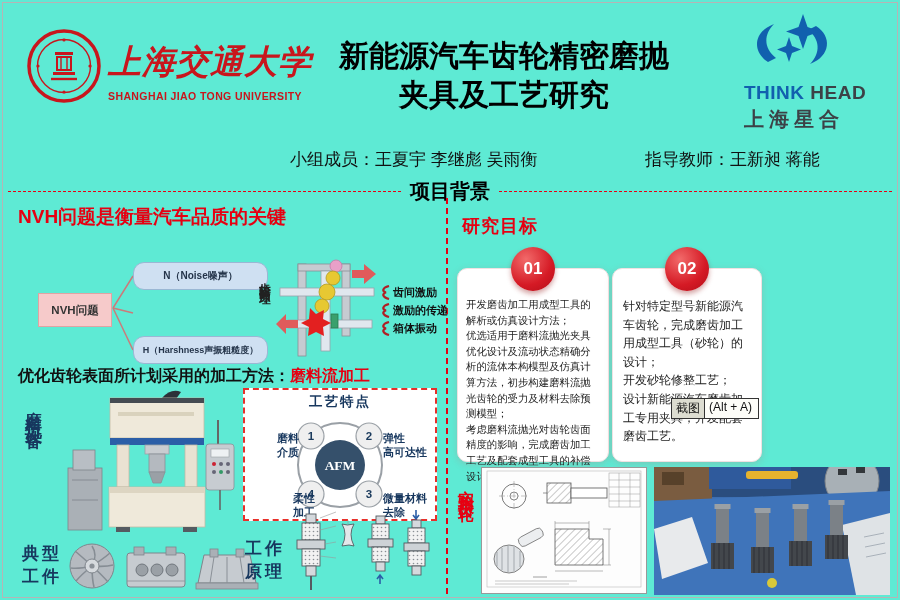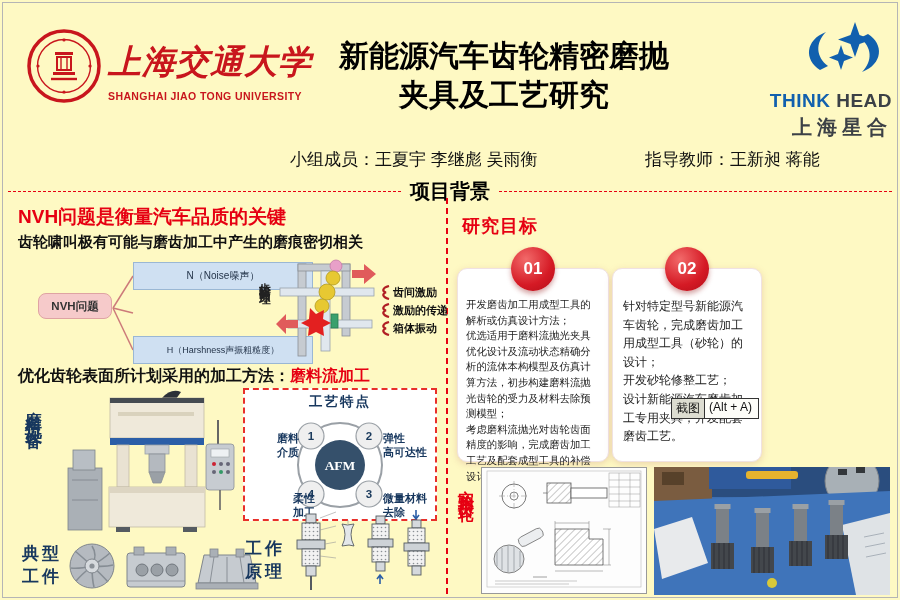--- a/index.html
+++ b/index.html
@@ -1,27 +1,27 @@
 <!DOCTYPE html>
 <html><head>
 <meta charset="utf-8">
 <style>
   * { margin:0; padding:0; box-sizing:border-box; }
   html,body { background:#fff; }
   body { font-family:"Liberation Sans","DejaVu Sans",sans-serif; }
-  .page { position:relative; width:900px; height:600px; background:#fef9c3; overflow:hidden; }
+  .page { position:relative; width:900px; height:600px; background:#5eead4; overflow:hidden; }
   .frame { position:absolute; inset:2px; border:1px solid #b5b5b5; pointer-events:none; }
 
   
   .sjtu-logo { position:absolute; left:26px; top:28px; width:76px; height:76px; }
   .sjtu-text { position:absolute; left:108px; top:40px; width:210px; }
   .sjtu-cn { font-family:"Liberation Serif","DejaVu Serif",serif; font-style:italic; font-weight:bold; font-size:33px; color:#c8161d; letter-spacing:1px; white-space:nowrap; }
   .sjtu-en { margin-top:5px; font-size:10.5px; font-weight:bold; color:#c8161d; letter-spacing:0.4px; white-space:nowrap; }
   .main-title { position:absolute; left:288px; top:36px; width:432px; text-align:center; font-weight:900; font-size:30px; line-height:39px; color:#000; }
-  .thinkhead { position:absolute; left:744px; top:20px; width:148px; text-align:right; }
+  .thinkhead { position:absolute; left:744px; top:12px; width:148px; text-align:left; }
   .th-row { font-size:19px; font-weight:800; letter-spacing:0.5px; white-space:nowrap; }
   .th-blue { color:#1160ae; }
   .th-dark { color:#3c4146; }
   .th-cn { margin-top:2px; font-size:20px; font-weight:800; color:#3c4146; letter-spacing:5px; white-space:nowrap; }
 
   
   .info-row { position:absolute; left:0; top:148px; width:900px; height:26px; font-size:17px; color:#111; }
   .info-item { position:absolute; white-space:nowrap; font-weight:500; }
   .info-1 { left:44px; } .info-2 { left:290px; } .info-3 { left:645px; }
 
@@ -30,22 +30,22 @@
   .section-line { flex:1; border-top:1.6px dashed #e60012; height:0; }
   .section-title { font-size:20px; font-weight:900; color:#000; white-space:nowrap; }
 
   .v-sep { position:absolute; left:446px; top:198px; height:396px; width:0; border-left:2px dashed #e60012; }
 
   
   .nvh-heading { position:absolute; left:18px; top:204px; font-size:19px; font-weight:900; color:#e60012; white-space:nowrap; }
   .nvh-sub { position:absolute; left:18px; top:233px; font-size:15px; font-weight:700; color:#111; white-space:nowrap; }
 
   .nvh-lines { position:absolute; left:0; top:0; }
-  .nvh-box { position:absolute; left:38px; top:293px; width:74px; height:26px; background:#f6caca; border:1px solid #dfa3a3; border-radius:8px; display:flex; align-items:center; justify-content:center; font-size:11.5px; font-weight:700; color:#333; }
-  .nvh-item { position:absolute; left:133px; width:180px; height:28px; background:#cfe0f2; border:1px solid #9ab7d4; border-radius:0; display:flex; align-items:center; justify-content:center; font-size:10px; font-weight:400; color:#24344a; white-space:nowrap; }
+  .nvh-box { position:absolute; left:38px; top:293px; width:74px; height:34px; background:#f6caca; border:1px solid #dfa3a3; border-radius:0; display:flex; align-items:center; justify-content:center; font-size:11.5px; font-weight:700; color:#333; }
+  .nvh-item { position:absolute; left:133px; width:135px; height:28px; background:#cfe0f2; border:1px solid #9ab7d4; border-radius:11px; display:flex; align-items:center; justify-content:center; font-size:10px; font-weight:700; color:#24344a; white-space:nowrap; }
   .nvh-i0 { top:262px; } .nvh-i1 { top:299px; } .nvh-i2 { top:336px; font-size:9px; }
 
   .whine-label { position:absolute; left:257px; top:274px; writing-mode:vertical-rl; font-size:11.5px; font-weight:800; color:#222; letter-spacing:2px; }
   .gearbox { position:absolute; left:276px; top:256px; }
   .whine-steps { position:absolute; left:381px; top:285px; display:flex; flex-direction:column; gap:3px; }
   .whine-step { display:flex; align-items:center; gap:2px; font-size:11px; font-weight:700; color:#111; white-space:nowrap; }
 
   .method-row { position:absolute; left:18px; top:366px; font-size:16px; font-weight:800; white-space:nowrap; }
   .method-label { color:#111; } .method-value { color:#e60012; }
 
@@ -138,21 +138,20 @@
   </div>
 
   <div class="section-bar">
     <div class="section-line"></div>
     <div class="section-title">项目背景</div>
     <div class="section-line"></div>
   </div>
   <div class="v-sep"></div>
 
   <div class="nvh-heading">NVH问题是衡量汽车品质的关键</div>
-  <div class="nvh-sub">齿轮啸叫极有可能与磨齿加工中产生的磨痕密切相关</div>
 
   <svg class="nvh-lines" style="left:0;top:0;position:absolute;" width="450" height="600">
     <line x1="113" y1="308" x2="133" y2="276" stroke="#cc7a7a" stroke-width="1.5"></line>
     <line x1="113" y1="308" x2="133" y2="313" stroke="#cc7a7a" stroke-width="1.5"></line>
     <line x1="113" y1="308" x2="133" y2="350" stroke="#cc7a7a" stroke-width="1.5"></line>
   </svg>
   <div class="nvh-box">NVH问题</div>
   <div class="nvh-item nvh-i0">N（Noise噪声）</div>
   <div class="nvh-item nvh-i2">H（Harshness声振粗糙度）</div>
 

